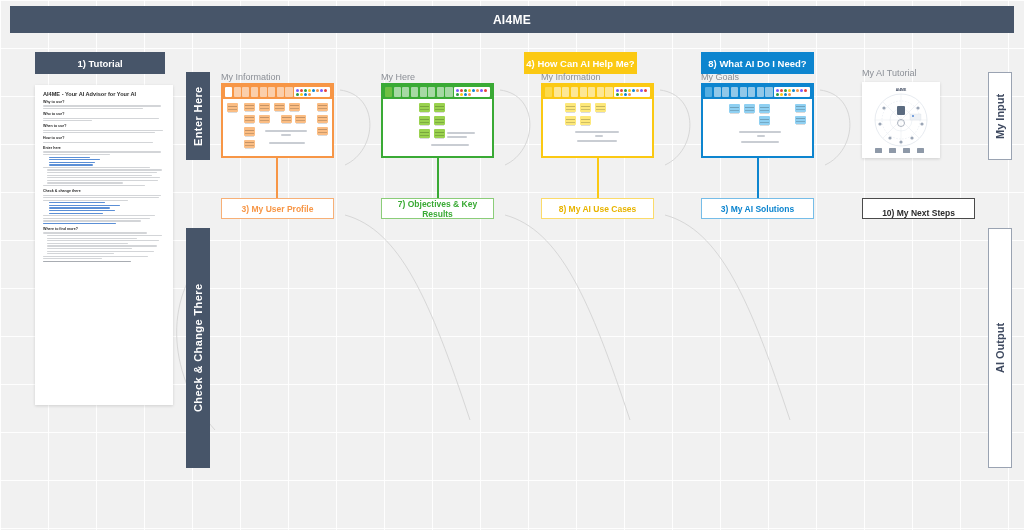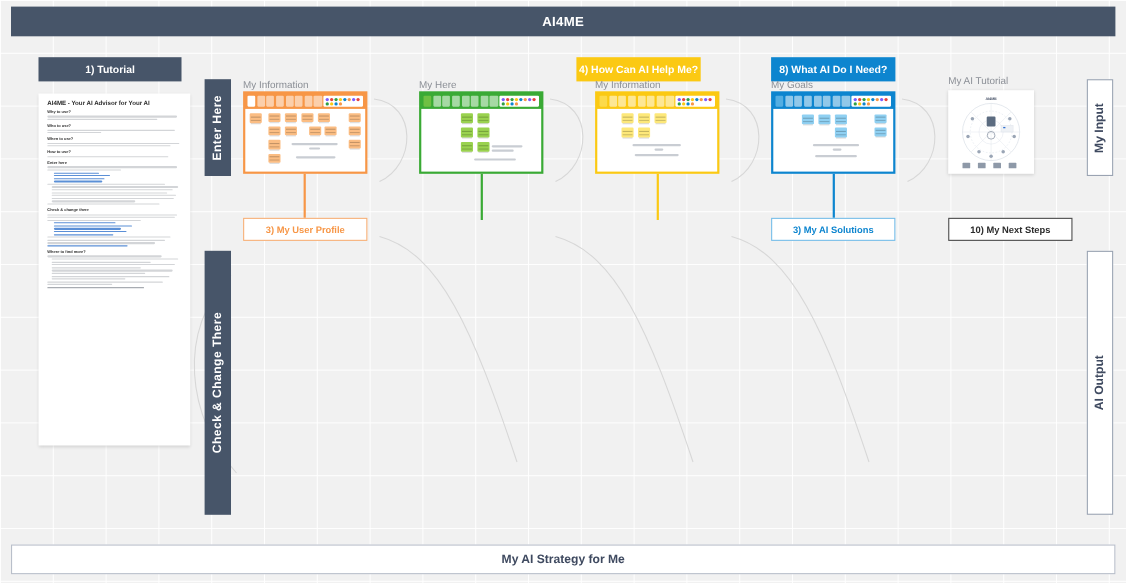--- a/index.html
+++ b/index.html
@@ -75,21 +75,21 @@
   
   .obtn {
     height: 21px; background: #ffffff;
     display: flex; align-items: center; justify-content: center;
     font-size: 8.5px; font-weight: bold; text-align: center;
   }
   .obtn.orange { border: 1px solid #f7b077; color: #f79646; }
   .obtn.green  { border: 1px solid #8bcd79; color: #3aaa35; }
   .obtn.yellow { border: 1px solid #fbdb6a; color: #e8b400; }
   .obtn.blue   { border: 1px solid #76bde8; color: #0d85cf; }
-  .obtn.dark   { border: 1px solid #4a4a4a; color: #2b2b2b; }
+  .obtn.dark   { border: 1px solid #4a4a4a; color: #2b2b2b; align-items: flex-end; }
 
   
   .swimlane { padding: 2px; }
 
   .lane-caption {
     font-size: 9px; color: #8b8f96;
   }
 
   
   .colstrip { display: flex; gap: 1.5px; padding: 2px 2px; align-items: stretch; }
@@ -442,24 +442,27 @@
   </div>
 
   <div class="abs vline" style="left:276px; top:158px; height:42px; background:#f79646;"></div>
   <div class="abs vline" style="left:437px; top:158px; height:42px; background:#3aaa35;"></div>
   <div class="abs vline" style="left:597px; top:158px; height:42px; background:#fbc913;"></div>
   <div class="abs vline" style="left:757px; top:158px; height:42px; background:#0d85cf;"></div>
 
   <div class="abs obtn orange" style="left:221px; top:198px; width:113px;">
     <span>3) My User Profile</span>
   </div>
+  <div class="abs obtn green" style="left:381px; top:198px; width:113px;">
+    <span>7) Objectives &amp; Key Results</span>
+  </div>
+  <div class="abs obtn yellow" style="left:541px; top:198px; width:113px;">
+    <span>8) My AI Use Cases</span>
+  </div>
   <div class="abs obtn blue" style="left:701px; top:198px; width:113px;">
     <span>3) My AI Solutions</span>
   </div>
   <div class="abs obtn dark" style="left:862px; top:198px; width:113px;">
     <span>10) My Next Steps</span>
   </div>
 
-  <div class="abs footerbar">
-    <span>My AI Strategy for Me</span>
-  </div>
 
 </div>
 
 </body></html>

